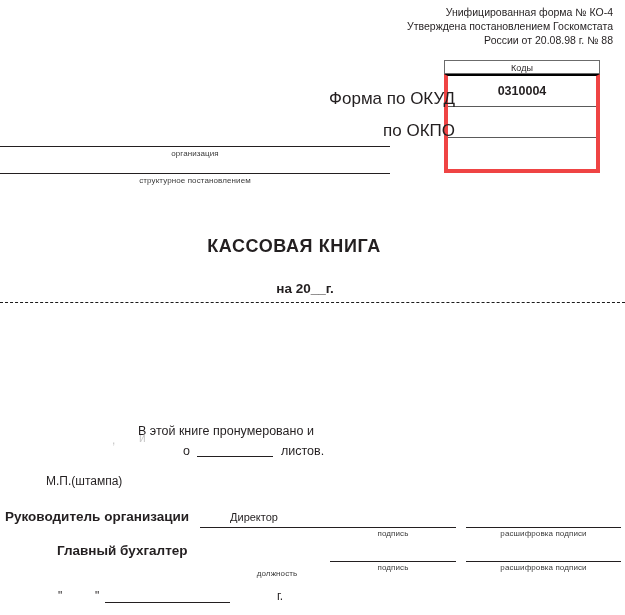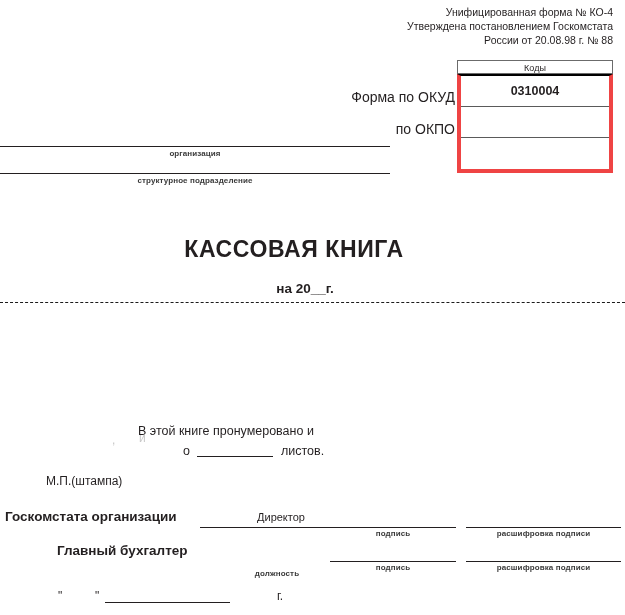--- a/index.html
+++ b/index.html
@@ -21,40 +21,39 @@
     background: #ffffff;
   }
   .rule { position: absolute; background: #231f20; height: 1px; }
   .caption {
     position: absolute;
     font-size: 8px;
     color: #3a3a3a;
     text-align: center;
     letter-spacing: .1px;
     white-space: nowrap;
-    font-weight: bold;
   }
 
   
   #form-header {
     position: absolute;
     top: 5px;
     right: 12px;
     text-align: right;
     font-size: 10.5px;
     line-height: 14px;
     color: #231f20;
     white-space: nowrap;
   }
   #form-header div { margin: 0; }
 
   
   #codes-table {
     position: absolute;
-    left: 457px;
+    left: 444px;
     top: 60px;
     width: 156px;
   }
   #codes-head {
     border: 1px solid #6b6b6b;
     height: 14px;
     line-height: 14px;
     text-align: center;
     font-size: 9px;
     color: #231f20;
@@ -76,42 +75,42 @@
     border-bottom: 1px solid #5a5a5a;
     box-sizing: border-box;
     background: #ffffff;
   }
   .code-row:last-child { border-bottom: none; }
 
   
   .code-label {
     position: absolute;
     right: 170px;
-    font-size: 14px;
+    font-size: 17px;
     color: #231f20;
     text-align: right;
     white-space: nowrap;
   }
   #label-okud { top: 89px; }
   #label-okpo { top: 121px; }
 
   
   #org-rule      { left: 0; top: 146px; width: 390px; }
   #subdiv-rule   { left: 0; top: 173px; width: 390px; }
   #org-caption    { left: 0; top: 149px; width: 390px; }
   #subdiv-caption { left: 0; top: 176px; width: 390px; }
 
   
   #doc-title {
     position: absolute;
     left: 0;
     top: 236px;
     width: 588px;
     text-align: center;
-    font-size: 23px;
+    font-size: 18px;
     font-weight: bold;
     letter-spacing: .6px;
     color: #231f20;
   }
   #doc-year {
     position: absolute;
     left: 0;
     top: 281px;
     width: 588px;
     text-align: center;
@@ -189,21 +188,21 @@
     position: absolute;
     left: 57px;
     top: 543px;
     font-size: 13.5px;
     font-weight: bold;
     color: #231f20;
     white-space: nowrap;
   }
   #position-value {
     position: absolute;
-    left: 216px;
+    left: 189px;
     top: 511px;
     width: 130px;
     text-align: center;
     font-size: 11px;
     color: #231f20;
   }
 
   
   #rule-position { left: 200px; top: 527px; width: 130px; }
   #rule-sign1    { left: 330px; top: 527px; width: 126px; }
@@ -258,41 +257,41 @@
     </div>
   </div>
 
   <div class="code-label" id="label-okud">Форма по ОКУД</div>
   <div class="code-label" id="label-okpo">по ОКПО</div>
 
   <div class="rule" id="org-rule"></div>
   <div class="caption" id="org-caption">организация</div>
 
   <div class="rule" id="subdiv-rule"></div>
-  <div class="caption" id="subdiv-caption">структурное подразделение</div>
+  <div class="caption" id="subdiv-caption">структурное постановлением</div>
 
   <div id="doc-title">КАССОВАЯ КНИГА</div>
   <div id="doc-year">на 20__г.</div>
 
   <div id="cut-line"></div>
 
   <div class="ghost" id="ghost-a">,</div>
   <div class="ghost" id="ghost-b">и</div>
 
   <div id="statement-line2">
     <span>о</span>
     <span id="sheets-blank"></span>
     <span>листов.</span>
   </div>
 
   <div id="statement-line1">В этой книге пронумеровано и</div>
 
   <div id="stamp-note">М.П.(штампа)</div>
 
-  <div id="label-head">Госкомстата организации</div>
+  <div id="label-head">Руководитель организации</div>
 
   <div id="position-value">Директор</div>
 
   <div class="rule" id="rule-position"></div>
   <div class="rule" id="rule-sign1"></div>
   <div class="rule" id="rule-name1"></div>
 
   <div class="caption" id="cap-position">должность</div>
   <div class="caption" id="cap-sign1">подпись</div>
   <div class="caption" id="cap-name1">расшифровка подписи</div>

